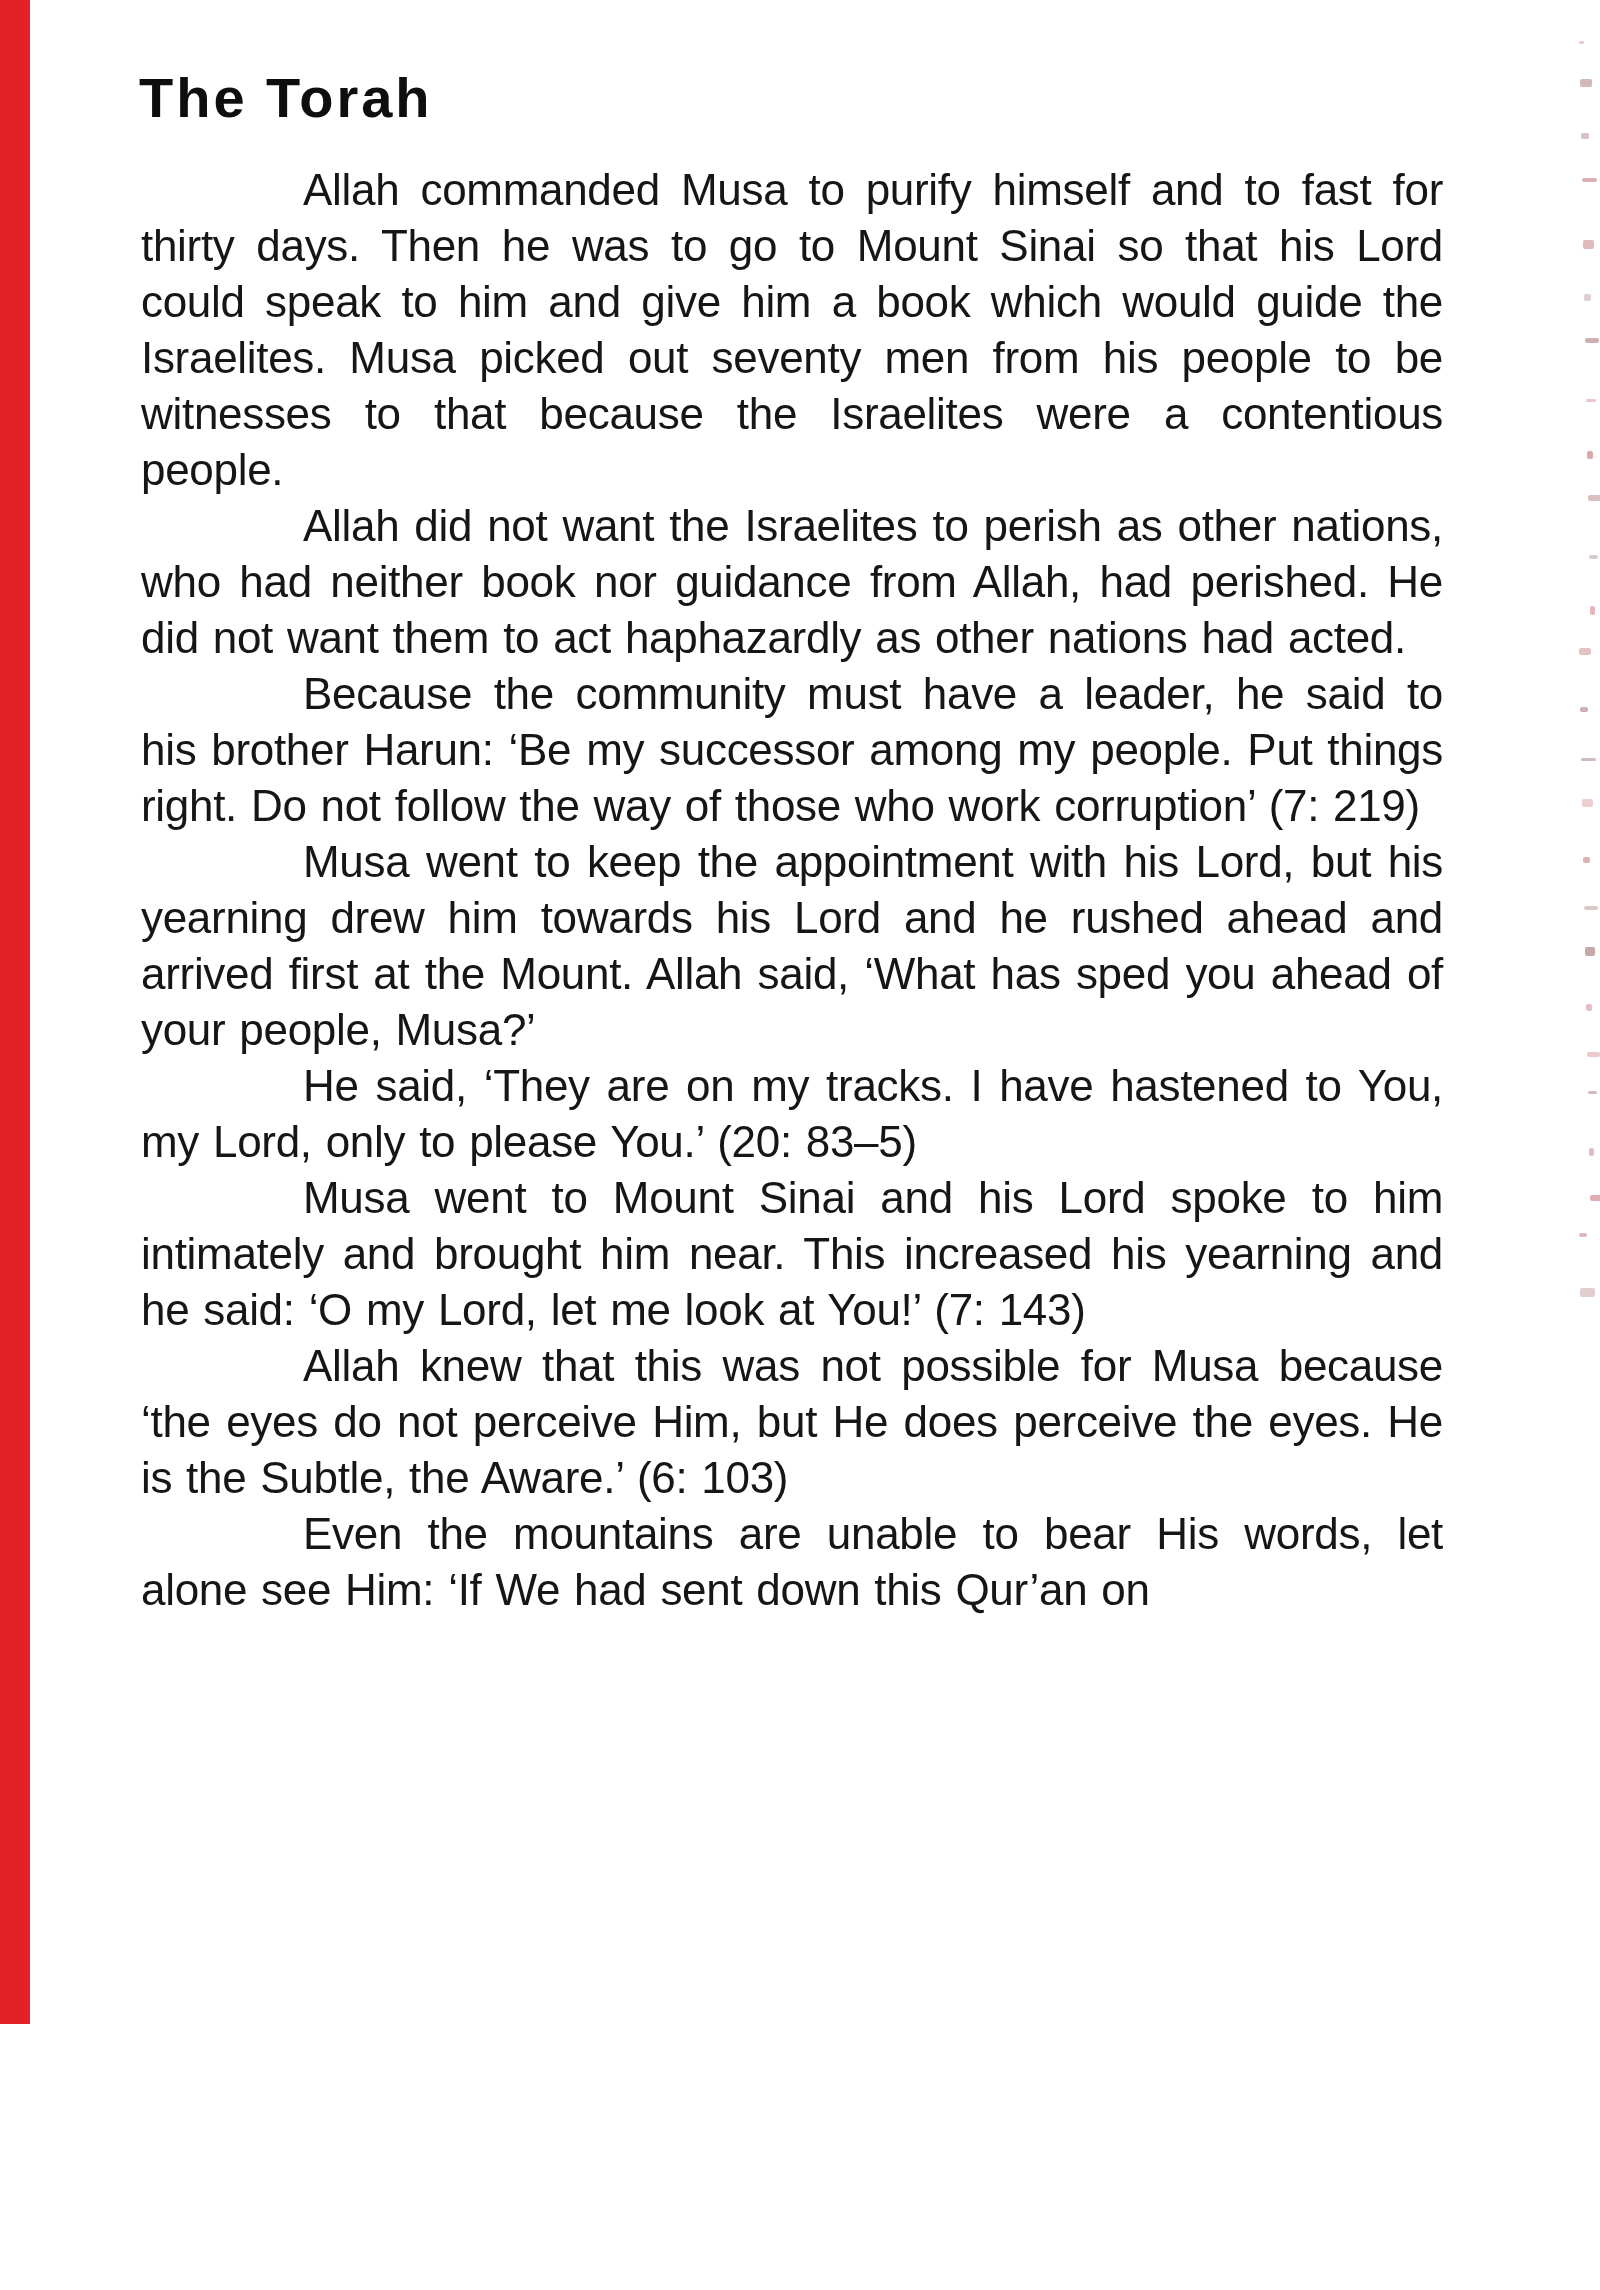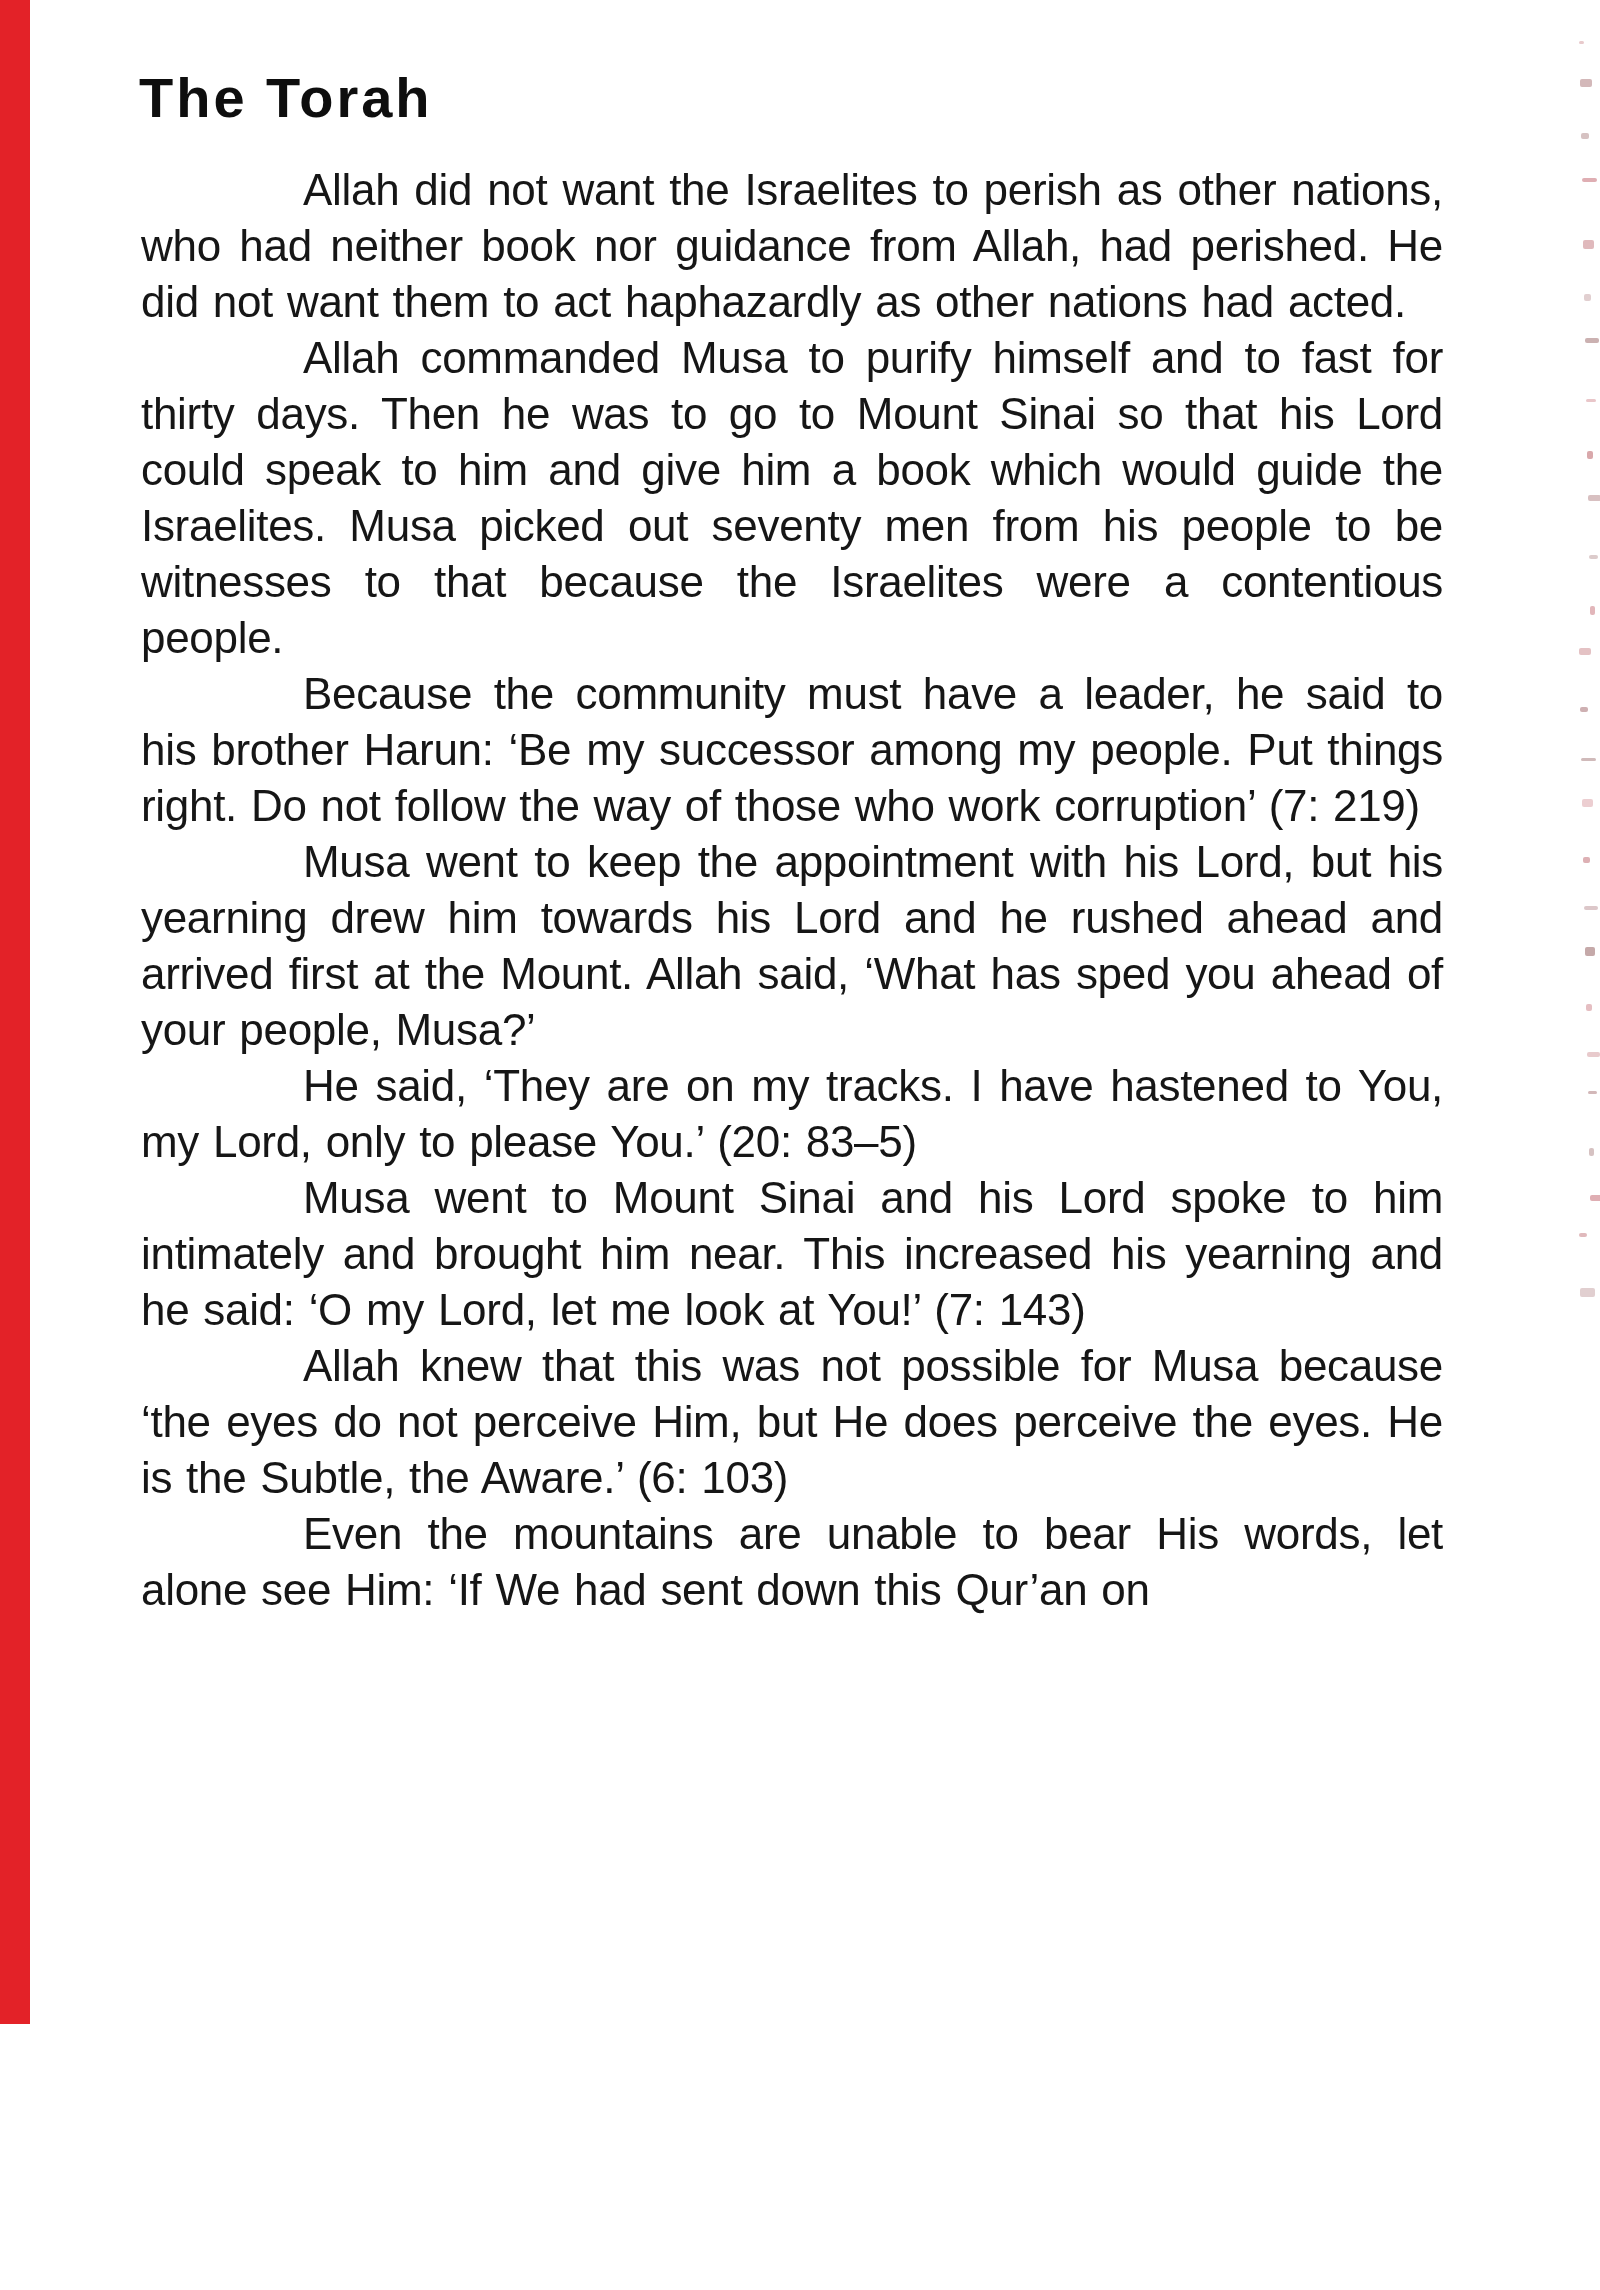--- a/index.html
+++ b/index.html
@@ -97,22 +97,22 @@
       <div class="dash-mark" style="top: 1091px; left: 1588px; width: 8.9px; height: 3px; background: rgb(201, 168, 170); opacity: 0.82;"></div>
       <div class="dash-mark" style="top: 1148px; left: 1589px; width: 4.9px; height: 7.9px; background: rgb(191, 160, 160); opacity: 0.64;"></div>
       <div class="dash-mark" style="top: 1195px; left: 1590px; width: 11.8px; height: 5.9px; background: rgb(220, 166, 171); opacity: 0.91;"></div>
       <div class="dash-mark" style="top: 1233px; left: 1579px; width: 7.9px; height: 3.9px; background: rgb(213, 159, 163); opacity: 0.73;"></div>
       <div class="dash-mark" style="top: 1288px; left: 1580px; width: 14.8px; height: 8.9px; background: rgb(201, 168, 170); opacity: 0.55;"></div>
     </div>
 
   <h1 class="heading">The Torah</h1>
 
   <div class="page-text" id="paragraphs">
+      <p><span>Allah commanded Musa to purify himself and to fast for thirty days. Then he was to go to Mount Sinai so that his Lord could speak to him and give him a book which would guide the Israelites. Musa picked out seventy men from his people to be witnesses to that because the Israelites were a contentious people.</span></p>
       <p><span>Allah did not want the Israelites to perish as other nations, who had neither book nor guidance from Allah, had perished. He did not want them to act haphazardly as other nations had acted.</span></p>
-      <p><span>Allah commanded Musa to purify himself and to fast for thirty days. Then he was to go to Mount Sinai so that his Lord could speak to him and give him a book which would guide the Israelites. Musa picked out seventy men from his people to be witnesses to that because the Israelites were a contentious people.</span></p>
       <p><span>Because the community must have a leader, </span><span class="it">he said to his brother Harun: ‘Be my successor among my people. Put things right. Do not follow the way of those who work corruption’ </span><span>(7: 219)</span></p>
       <p><span>Musa went to keep the appointment with his Lord, but his yearning drew him towards his Lord and he rushed ahead and arrived first at the Mount. Allah said, </span><span class="it">‘What has sped you ahead of your people, Musa?’</span></p>
       <p><span class="it">He said, ‘They are on my tracks. I have hastened to You, my Lord, only to please You.’ </span><span>(20: 83–5)</span></p>
       <p><span>Musa went to Mount Sinai and his Lord spoke to him intimately and brought him near. This increased his yearning and he said: </span><span class="it">‘O my Lord, let me look at You!’</span><span> (7: 143)</span></p>
       <p><span>Allah knew that this was not possible for Musa because </span><span class="it">‘the eyes do not perceive Him, but He does perceive the eyes. He is the Subtle, the Aware.’ </span><span>(6: 103)</span></p>
       <p><span>Even the mountains are unable to bear His words, let alone see Him: </span><span class="it">‘If We had sent down this Qur’an on</span></p>
     </div>
 
   <div class="page-number">112</div>
 

